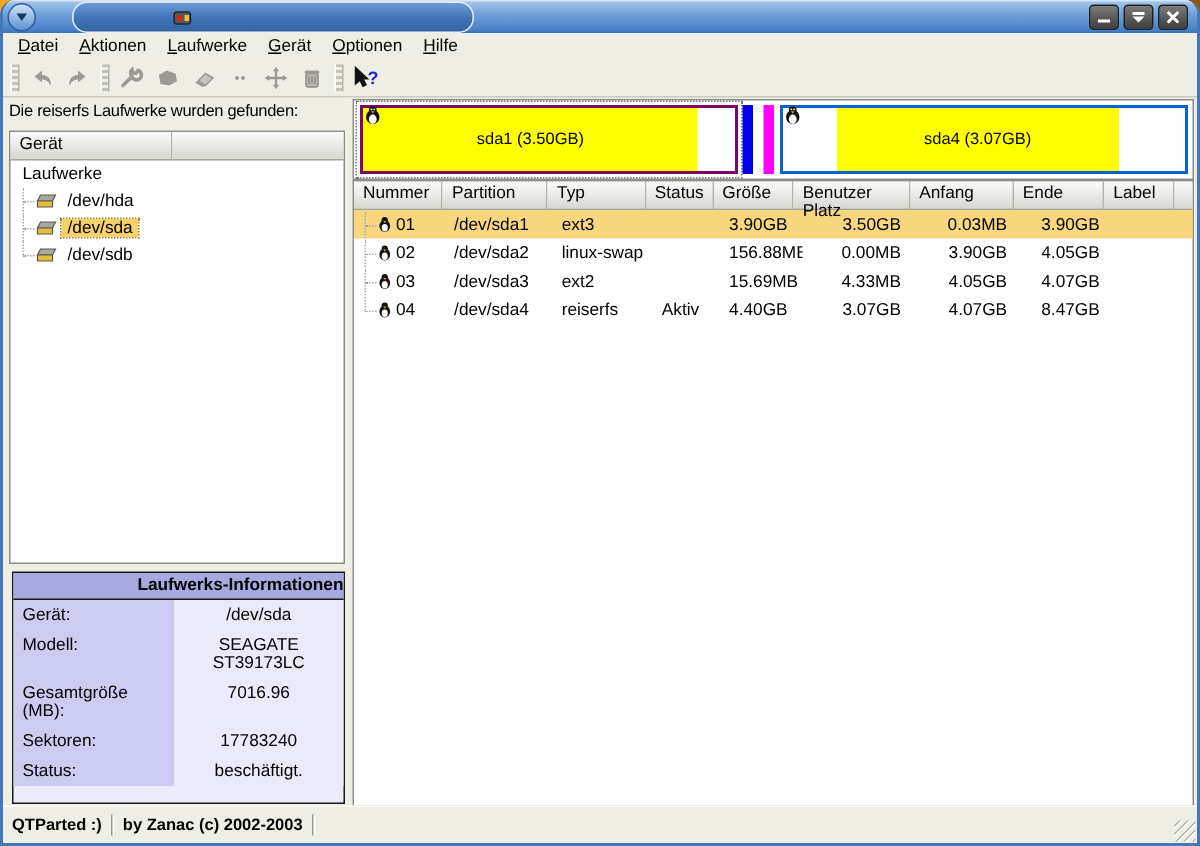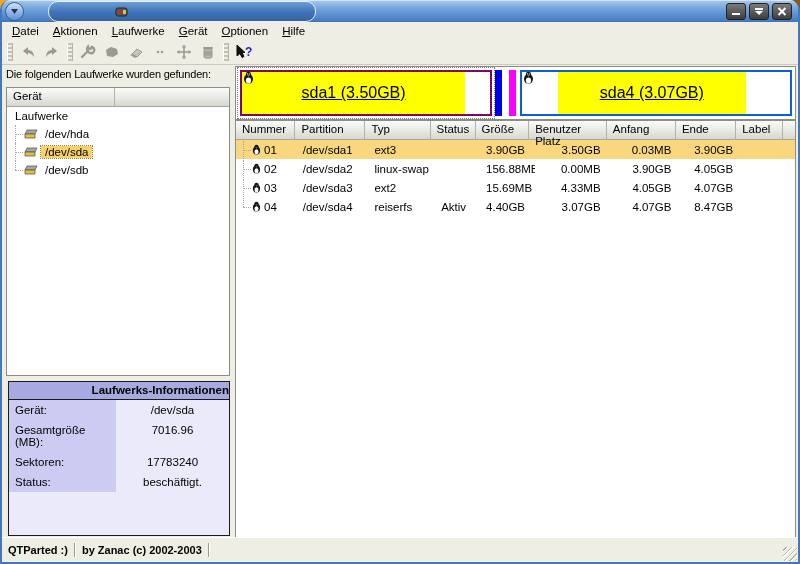--- a/index.html
+++ b/index.html
@@ -65,21 +65,21 @@
   .info-label{width:107px;background:#ccccf3;padding:4px 2px 4px 6px;box-sizing:border-box;color:#000;}
   .info-value{flex:1;background:#eaeafb;padding:4px 3px;box-sizing:border-box;text-align:center;color:#000;}
   
   .splitter{position:absolute;left:229px;top:0;width:4px;height:473px;background:#eeeee4;}
   
   .right-panel{position:absolute;left:233px;top:0;right:2px;height:473px;}
   .barview{position:absolute;top:1px;left:0;right:0;height:54px;background:#fff;
     border:1px solid #8d8d85;box-sizing:border-box;}
   .part-rect{position:absolute;top:3px;height:46px;box-sizing:border-box;background:#fff;}
   .part-fill{position:absolute;left:0;top:0;bottom:0;display:flex;align-items:center;justify-content:center;}
-  .part-label{font-size:16px;color:#000;white-space:nowrap;text-decoration:underline;}
+  .part-label{font-size:11px;color:#000;white-space:nowrap;}
   .thin-bar{position:absolute;top:3px;height:46px;width:7px;}
   .tux{position:absolute;top:-2px;left:1px;z-index:2;}
   .sel-ring{outline:1px dotted #777;outline-offset:2px;}
   
   .ptable{position:absolute;top:55px;left:0;right:0;bottom:0;background:#fff;
     border:1px solid #8d8d85;box-sizing:border-box;overflow:hidden;}
   .t-hdr{display:flex;height:19px;}
   .t-row{display:flex;height:19px;align-items:center;font-size:11.5px;color:#000;}
   .t-row.sel{background:#f9d77e;}
   .cell{box-sizing:border-box;white-space:nowrap;overflow:hidden;padding:0 6px;}
@@ -204,21 +204,21 @@
       <svg width="20" height="16">
           <polygon points="3,1 3,12 6,9.5 8,13.5 10,12.5 8,8.5 11,8.5" fill="#111" stroke="#111"></polygon>
           <text x="11" y="12" font-size="12" font-weight="bold" fill="#2222cc" font-family="Liberation Sans, sans-serif">?</text>
         </svg>
     </div>
   </div>
 
   <div class="content">
 
     <div class="left-panel">
-      <div class="found-label">Die folgenden Laufwerke wurden gefunden:</div>
+      <div class="found-label">Die reiserfs Laufwerke wurden gefunden:</div>
 
       <div class="tree">
         <div class="tree-hdr">
           <div class="hdr-cell hc1">Gerät</div>
           <div class="hdr-cell hc2"></div>
         </div>
         <div class="tree-row">
           <span class="tree-label">Laufwerke</span>
         </div>
         <div class="tree-row">
@@ -251,20 +251,24 @@
           </span>
           <span class="tree-label">/dev/sdb</span>
         </div>
       </div>
 
       <div class="info">
         <div class="info-title">Laufwerks-Informationen</div>
         <div class="info-row">
           <div class="info-label">Gerät:</div>
           <div class="info-value">/dev/sda</div>
+        </div>
+        <div class="info-row">
+          <div class="info-label">Modell:</div>
+          <div class="info-value" style="padding-left:14px;padding-right:14px">SEAGATE ST39173LC</div>
         </div>
         <div class="info-row">
           <div class="info-label" style="padding-right:28px">Gesamtgröße (MB):</div>
           <div class="info-value">7016.96</div>
         </div>
         <div class="info-row">
           <div class="info-label">Sektoren:</div>
           <div class="info-value">17783240</div>
         </div>
         <div class="info-row">

